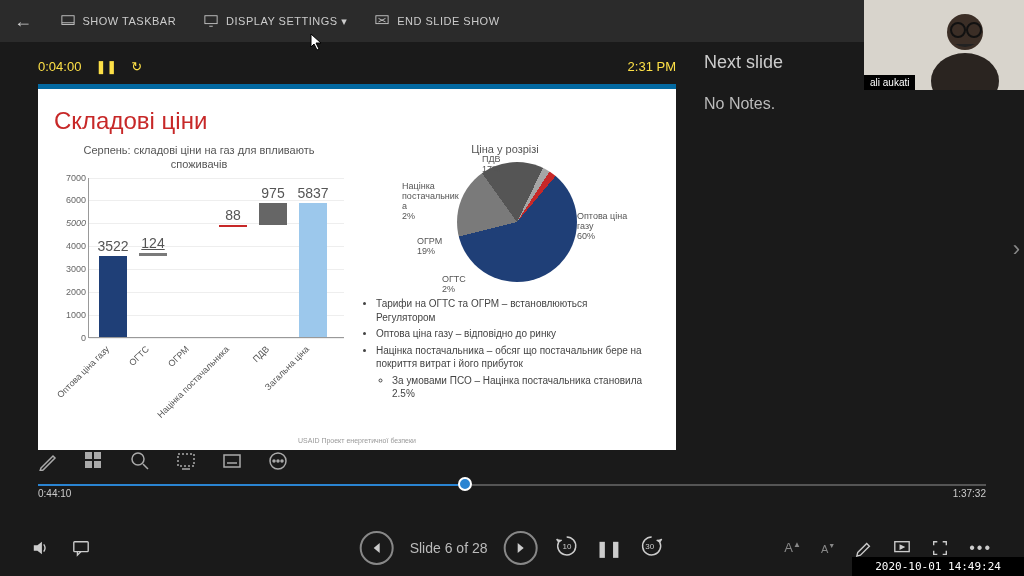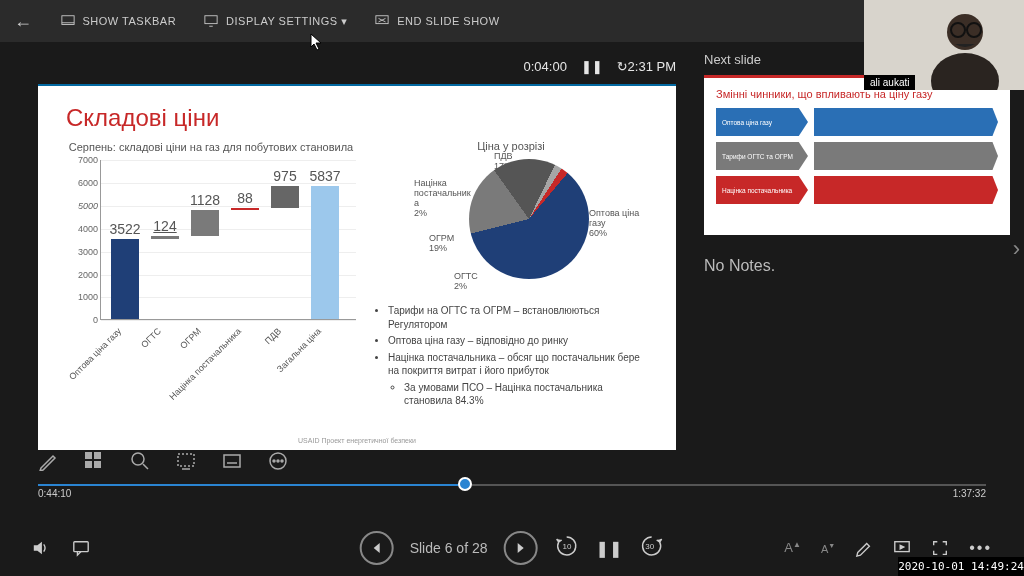--- a/index.html
+++ b/index.html
@@ -4,48 +4,48 @@
 <style>
 *{margin:0;padding:0;box-sizing:border-box;font-family:"Segoe UI",Arial,sans-serif}
 html,body{width:1024px;height:576px;background:#1a1a1a;color:#fff;overflow:hidden;position:relative}
 .topbar{height:42px;background:#2b2b2b;display:flex;align-items:center;padding:0 14px;gap:28px;font-size:11px;color:#ccc;letter-spacing:.5px}
 .topbar .back{font-size:18px;cursor:pointer}
 .topbar .item{display:flex;align-items:center;gap:8px;cursor:pointer}
 .topbar .ico{width:14px;height:14px;display:inline-block}
 .cursor{position:absolute;left:310px;top:33px;pointer-events:none;z-index:50}
 .main{display:flex;height:408px}
 .left{flex:1;padding:10px 18px 0 38px;display:flex;flex-direction:column}
-.timebar{display:flex;align-items:center;justify-content:flex-end;font-size:13px;color:#e5e5e5;height:28px}
+.timebar{display:flex;align-items:center;justify-content:space-between;font-size:13px;color:#fde047;height:28px}
 .timebar .controls{display:flex;align-items:center;gap:14px}
 .timebar .ic{cursor:pointer}
-.slide{background:#fff;color:#333;flex:1;margin-top:4px;padding:18px 28px 10px 28px;position:relative;border-top:2px solid #0369a1}
+.slide{background:#fff;color:#333;flex:1;margin-top:4px;padding:18px 28px 10px 16px;position:relative;border-top:5px solid #0369a1}
 .slide h1{color:#c72828;font-size:24px;font-weight:400;margin-bottom:8px}
 .slide-body{display:flex;gap:18px}
 .chart-col{width:290px}
 .chart-title{text-align:center;font-size:11px;color:#555;margin-bottom:6px;line-height:1.3}
 .barchart{position:relative;height:200px}
 .yaxis{position:absolute;left:0;top:0;height:160px;width:34px}
 .ytick{position:absolute;right:2px;font-size:9px;color:#666;transform:translateY(-50%)}
 .plot{position:absolute;left:34px;top:0;right:0;height:160px;border-left:1px solid #999;border-bottom:1px solid #999}
 .gridline{position:absolute;left:0;right:0;border-top:1px solid #eee}
 .bargroup{position:absolute;bottom:0;top:0}
 .barseg{position:absolute;left:0;right:0}
 .barlab{position:absolute;font-size:14px;color:#555;left:50%;transform:translateX(-50%);white-space:nowrap}
 .catlab{position:absolute;font-size:9px;color:#555;transform-origin:left top;transform:rotate(-45deg);white-space:nowrap}
 .pie-col{flex:1}
 .pie-title{text-align:center;font-size:11px;color:#555;margin-bottom:2px}
 .pie-wrap{position:relative;height:140px}
 .pie{position:absolute;left:95px;top:5px;width:120px;height:120px;border-radius:50%}
 .pielab{position:absolute;font-size:9px;color:#555;line-height:1.1}
-.bullets{font-size:10px;color:#444;margin-top:10px;padding-left:14px}
+.bullets{font-size:10px;color:#444;padding-left:14px}
 .bullets li{margin-bottom:3px;line-height:1.35}
 .bullets ul{padding-left:16px;list-style:circle}
 .footer-note{position:absolute;bottom:6px;left:50%;transform:translateX(-50%);font-size:7px;color:#999}
 .right{width:330px;padding:10px 14px 0 10px;position:relative}
-.right h3{font-size:13px;font-weight:400;color:#ccc;margin-bottom:8px}
+.right h3{font-size:18px;font-weight:400;color:#ccc;margin-bottom:8px}
 .next-slide{background:#fff;height:160px;padding:10px 12px;color:#333;position:relative;border-top:3px solid #c72828}
 .next-slide .nt{color:#c72828;font-size:11px;font-weight:500;margin-bottom:8px}
 .nrow{display:flex;gap:6px;margin-bottom:6px}
 .nbadge{width:92px;height:28px;color:#fff;font-size:6.5px;display:flex;align-items:center;padding:0 6px;clip-path:polygon(0 0,90% 0,100% 50%,90% 100%,0 100%)}
 .ndesc{flex:1;height:28px;font-size:5px;color:#fff;padding:3px 6px;line-height:1.2;clip-path:polygon(0 0,97% 0,100% 50%,97% 100%,0 100%)}
 .notes{margin-top:22px;font-size:16px;color:#bbb}
 .right .chev{position:absolute;right:4px;top:194px;font-size:22px;color:#888;cursor:pointer}
 .webcam{position:absolute;right:0;top:0;width:160px;height:90px;background:#d8d4cc;z-index:40}
 .webcam .person{position:absolute;bottom:0;right:14px;width:90px;height:84px}
 .webcam .tag{position:absolute;left:0;bottom:0;background:#000;color:#fff;font-size:10px;padding:2px 6px}
@@ -58,21 +58,21 @@
 .thumb{position:absolute;top:3px;width:14px;height:14px;border-radius:50%;background:#2a84d2;border:2px solid #fff;transform:translateX(-50%)}
 .tl{position:absolute;left:38px;font-size:10px;color:#ccc;top:40px}
 .tr{position:absolute;right:38px;font-size:10px;color:#ccc;top:40px}
 .bottombar{position:absolute;bottom:0;left:0;right:0;height:56px;display:flex;align-items:center;padding:0 32px;gap:18px}
 .bottombar .l{display:flex;align-items:center;gap:22px}
 .bottombar .c{position:absolute;left:50%;transform:translateX(-50%);display:flex;align-items:center;gap:16px}
 .bottombar .r{margin-left:auto;display:flex;align-items:center;gap:20px}
 .circ{width:34px;height:34px;border:2px solid #888;border-radius:50%;display:flex;align-items:center;justify-content:center;cursor:pointer}
 .bico{width:18px;height:18px;cursor:pointer;color:#ccc}
 .slide-count{font-size:14px;color:#bbb}
-.datetime{position:absolute;right:0;bottom:0;background:#000;color:#fff;font-size:11px;padding:3px 0;z-index:60;font-family:monospace}
+.datetime{position:absolute;right:0;bottom:0;background:#000;color:#fff;font-size:11px;padding:3px 23px;z-index:60;font-family:monospace}
 </style>
 </head>
 <body>
 
 <div class="topbar">
   <span class="back">←</span>
   <div class="item">
     <svg class="ico" viewBox="0 0 16 16" fill="none" stroke="#ccc">
         <rect x="1" y="2" width="14" height="10"></rect>
         <line x1="1" y1="10" x2="15" y2="10"></line>
@@ -108,21 +108,21 @@
         <span class="ic">❚❚</span>
         <span class="ic">↻</span>
       </div>
       <span>2:31 PM</span>
     </div>
 
     <div class="slide">
       <h1>Складові ціни</h1>
       <div class="slide-body">
         <div class="chart-col">
-          <div class="chart-title">Серпень: складові ціни на газ для побутових становила</div>
+          <div class="chart-title">Серпень: складові ціни на газ для впливають споживачів</div>
           <div class="barchart">
             <div class="yaxis" id="yaxis">
                 <div class="ytick" style="top: 160px;">0</div>
                 <div class="ytick" style="top: 137.143px;">1000</div>
                 <div class="ytick" style="top: 114.286px;">2000</div>
                 <div class="ytick" style="top: 91.4286px;">3000</div>
                 <div class="ytick" style="top: 68.5714px;">4000</div>
                 <div class="ytick" style="top: 45.7143px; font-style: italic;">5000</div>
                 <div class="ytick" style="top: 22.8571px;">6000</div>
                 <div class="ytick" style="top: 0px;">7000</div>
@@ -136,24 +136,20 @@
                 <div class="gridline" style="top: 45.7143px;"></div>
                 <div class="gridline" style="top: 22.8571px;"></div>
                 <div class="gridline" style="top: 0px;"></div>
                 <div class="bargroup" style="left: 10px; width: 28px;">
                   <div class="barseg" style="bottom: 0px; height: 80.5029px; background: rgb(31, 63, 119);"></div>
                   <div class="barlab" style="bottom: 82.5029px;">3522</div>
                 </div>
                 <div class="bargroup" style="left: 50px; width: 28px;">
                   <div class="barseg" style="bottom: 80.5029px; height: 2.83429px; background: rgb(122, 122, 122);"></div>
                   <div class="barlab" style="bottom: 85.3371px; text-decoration: underline;">124</div>
-                </div>
-                <div class="bargroup" style="left: 90px; width: 28px;">
-                  <div class="barseg" style="bottom: 83.3371px; height: 25.7829px; background: rgb(122, 122, 122);"></div>
-                  <div class="barlab" style="bottom: 111.12px;">1128</div>
                 </div>
                 <div class="bargroup" style="left: 130px; width: 28px; margin-top: 40px;">
                   <div class="barseg" style="bottom: 109.12px; height: 2.01143px; background: rgb(199, 40, 40);"></div>
                   <div class="barlab" style="bottom: 113.131px;">88</div>
                 </div>
                 <div class="bargroup" style="left: 170px; width: 28px;">
                   <div class="barseg" style="bottom: 111.131px; height: 22.2857px; background: rgb(102, 102, 102);"></div>
                   <div class="barlab" style="bottom: 135.417px;">975</div>
                 </div>
                 <div class="bargroup" style="left: 210px; width: 28px;">
@@ -189,48 +185,31 @@
 2%</div>
                 <div class="pielab" style="left: 80px; top: 118px; white-space: pre;">ОГТС
 2%</div>
               </div>
           </div>
           <ul class="bullets">
             <li>Тарифи на ОГТС та ОГРМ – встановлюються Регулятором</li>
             <li>Оптова ціна газу – відповідно до ринку</li>
             <li>Націнка постачальника – обсяг що постачальник бере на покриття витрат і його прибуток</li>
             <ul>
-                <li>За умовами ПСО – Націнка постачальника становила 84.3%</li>
+                <li>За умовами ПСО – Націнка постачальника становила 2.5%</li>
               </ul>
           </ul>
         </div>
       </div>
       <div class="footer-note">USAID Проект енергетичної безпеки</div>
     </div>
   </div>
 
   <div class="right">
     <h3>Next slide</h3>
-    <div class="next-slide">
-      <div class="nt">Змінні чинники, що впливають на ціну газу</div>
-      <div id="nextrows">
-          <div class="nrow">
-            <div class="nbadge" style="background: rgb(42, 111, 181);">Оптова ціна газу</div>
-            <div class="ndesc" style="background: rgb(42, 111, 181);"></div>
-          </div>
-          <div class="nrow">
-            <div class="nbadge" style="background: rgb(122, 122, 122);">Тарифи ОГТС та ОГРМ</div>
-            <div class="ndesc" style="background: rgb(122, 122, 122);"></div>
-          </div>
-          <div class="nrow">
-            <div class="nbadge" style="background: rgb(199, 40, 40);">Націнка постачальника</div>
-            <div class="ndesc" style="background: rgb(199, 40, 40);"></div>
-          </div>
-        </div>
-    </div>
     <div class="notes">No Notes.</div>
     <div class="chev">›</div>
   </div>
 </div>
 
 <div class="scrub">
   <div class="toolrow">
     <svg class="tico" viewBox="0 0 20 20" stroke="#aaa" fill="none" stroke-width="1.5">
         <path d="M3 17 L15 5 L17 7 L5 19 L2 20 Z"></path>
       </svg>

